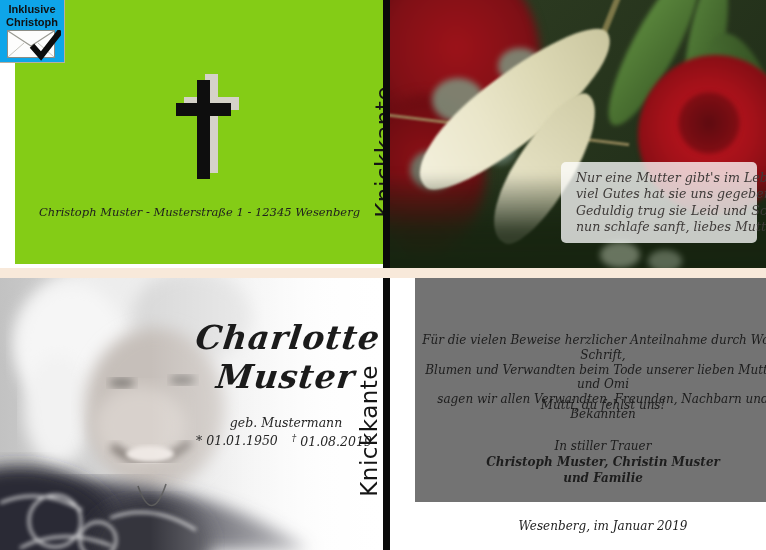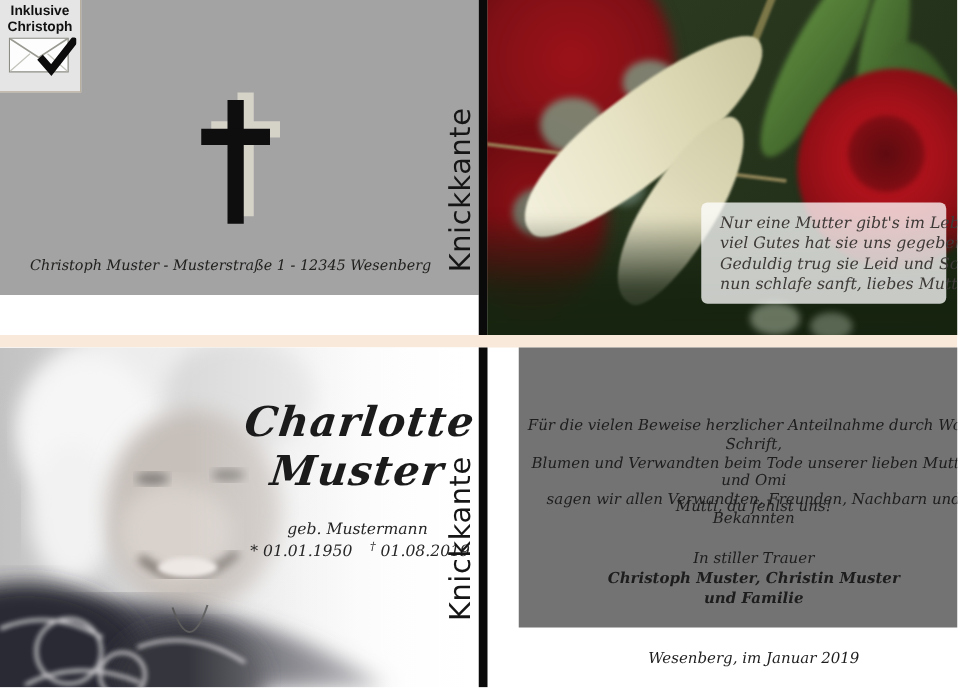--- a/index.html
+++ b/index.html
@@ -5,33 +5,33 @@
 <style>
   html,body { margin:0; padding:0; background:#ffffff; }
   .canvas {
     position:relative; width:766px; height:550px; overflow:hidden;
     background:#ffffff; font-family:"DejaVu Serif","Liberation Serif",serif;
   }
   .abs { position:absolute; }
 
   
   .badge {
-    left:0; top:0; width:65px; height:74px; background:#e5e5e5;
+    left:0; top:0; width:65px; height:63px; background:#0ea5e9;
     border-right:1px solid #b9af9e; border-bottom:1px solid #b9af9e;
     text-align:center; box-sizing:border-box;
   }
   .badge-text {
     font-family:"Liberation Sans","DejaVu Sans",sans-serif;
     font-weight:bold; font-size:11px; line-height:12.5px; color:#111;
     padding-top:3px;
   }
   .badge-env { position:absolute; left:7px; top:30px; }
 
   
-  .panel-back { left:0; top:0; width:383px; height:236px; background:#a3a3a3; }
+  .panel-back { left:15px; top:0; width:383px; height:264px; background:#84cc16; }
   .crossbar { position:absolute; background:#0e0e0e; }
   .crossbar.shadow { background:#d5d2c8; }
   .cross-sh-v { left:190px; top:74px;  width:13px; height:99px; }
   .cross-sh-h { left:169px; top:97px;  width:55px; height:13px; }
   .cross-v    { left:182px; top:80px;  width:13px; height:99px; }
   .cross-h    { left:161px; top:103px; width:55px; height:13px; }
   .contact {
     left:0; right:14px; top:204px; text-align:center;
     font-style:italic; font-size:11.5px; line-height:16px; color:#20201e;
   }
@@ -109,21 +109,21 @@
   
   .panel-inside-left { left:0; top:278px; width:383px; height:272px; background:#ffffff; overflow:hidden; }
   .portrait { left:0; top:0; }
   .name-block { left:196px; top:40px; width:180px; text-align:center; color:#1b1b1b; }
   .script-name {
     font-family:"DejaVu Serif","Liberation Serif",serif; font-style:italic; font-weight:bold;
     font-size:33px; line-height:39px; transform:skewX(-7deg); letter-spacing:1px;
   }
   .maiden { font-style:italic; font-size:12.5px; margin-top:19px; color:#262626; }
   .dates  { font-style:italic; font-size:12.5px; margin-top:3px; color:#262626;
-    display:flex; justify-content:flex-end; gap:14px; }
+    display:flex; justify-content:flex-start; gap:14px; }
   .dates sup { font-size:9px; }
 
   
   .panel-inside-right { left:390px; top:278px; width:376px; height:224px; background:#737373;margin-left:25px; }
   .panel-inside-right .block { position:absolute; left:0; right:0; text-align:center;
     font-style:italic; color:#1d1d1d; }
   .thanks { top:55px; font-size:12px; line-height:14.8px; }
   .mutti  { top:120px; font-size:12px; }
   .trauer { top:160px; font-size:12px; line-height:16px; }
   .trauer .bold { font-weight:bold; }

